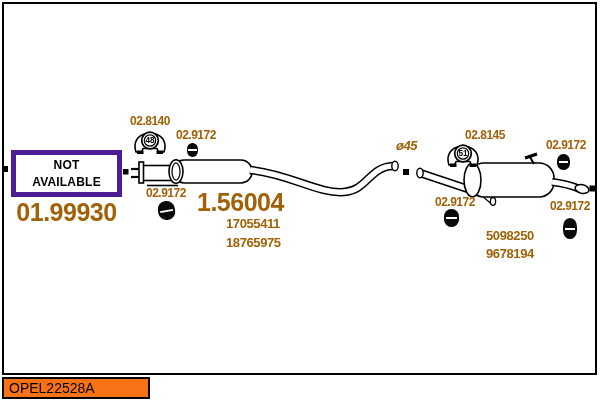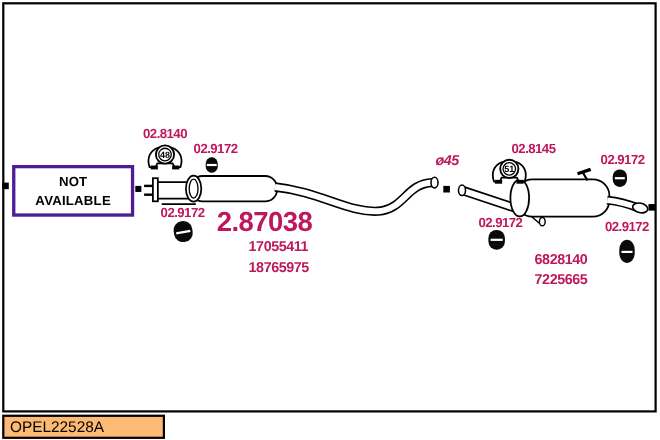--- a/index.html
+++ b/index.html
@@ -5,40 +5,40 @@
   html,body{margin:0;padding:0;background:#ffffff;}
   .stage{
     position:relative;width:600px;height:400px;background:#ffffff;overflow:hidden;
     font-family:"Liberation Sans", sans-serif;color:#000;
   }
   .frame{
     position:absolute;left:2px;top:2px;width:595px;height:373px;
     border:2px solid #000;box-sizing:border-box;background:#fff;
   }
   .drawing{position:absolute;left:0;top:0;width:600px;height:400px;}
-  .lbl{position:absolute;white-space:nowrap;line-height:1;color:#be185d;}
+  .lbl{position:absolute;white-space:nowrap;line-height:1;color:#a16207;}
   .pn-sm{font-size:12px;font-weight:700;letter-spacing:-0.5px;}
   .pn-lg{font-size:25px;font-weight:700;letter-spacing:-0.5px;}
   .sub{font-size:13px;font-weight:700;letter-spacing:-0.4px;}
   .diam{font-size:13px;font-weight:700;font-style:italic;letter-spacing:-0.5px;}
   .center{text-align:center;}
   .na-box{
     position:absolute;left:11px;top:150px;width:111px;height:47px;
-    border:3px solid #4c1d95;box-sizing:border-box;background:#fff;
+    border:5px solid #4c1d95;box-sizing:border-box;background:#fff;
     display:flex;align-items:center;justify-content:center;text-align:center;
   }
   .na-box span{font-size:12px;font-weight:700;letter-spacing:0.2px;width:78px;line-height:1.35;}
   .clamp{position:absolute;background:#0a0a0a;border-radius:48%/42%;}
   .clamp::after{
     content:"";position:absolute;left:12%;right:12%;top:46%;height:2px;background:#fff;
   }
   .gasket{position:absolute;}
   .code-box{
     position:absolute;left:2px;top:377px;width:148px;height:22px;
-    border:2px solid #000;box-sizing:border-box;background:#fdba74;
+    border:2px solid #000;box-sizing:border-box;background:#f97316;
     display:flex;align-items:center;
   }
   .code-box span{font-size:14px;padding-left:5px;letter-spacing:0;}
 </style>
 </head>
 <body>
 
 <div class="stage">
 
   <div class="frame"></div>
@@ -100,38 +100,39 @@
       <ellipse cx="582" cy="189" rx="7" ry="4.3" transform="rotate(13 582 189)" fill="#fff" stroke="#000" stroke-width="1.5"></ellipse>
     </g>
 
     <rect x="589.5" y="185.5" width="6" height="6" fill="#000"></rect>
   </svg>
 
   <div class="na-box">
     <span>NOT AVAILABLE</span>
   </div>
 
+  <div class="lbl pn-lg center" style="left:11px;top:200px;width:111px;">01.99930</div>
 
   <div class="lbl pn-sm center" style="left:129px;top:115px;width:42px;">02.8140</div>
   <svg class="gasket" style="left:132px;top:128px;" width="36" height="27" viewBox="0 0 36 27">
     <path d="M4 24 C1 15 5 9 11 6.5 C15.5 4.8 20.5 4.8 25 6.5 C31 9 35 15 32 24 L26.5 24 L25 20.5 L11 20.5 L9.5 24 Z" fill="#fff" stroke="#000" stroke-width="1.6" stroke-linejoin="round"></path>
     <rect x="5" y="22.5" width="6.5" height="3.5" fill="#000"></rect>
     <rect x="24.5" y="22.5" width="6.5" height="3.5" fill="#000"></rect>
     <circle cx="18" cy="12.5" r="8.3" fill="#fff" stroke="#000" stroke-width="1.7"></circle>
     <circle cx="18" cy="12.5" r="5.7" fill="none" stroke="#000" stroke-width="1.2"></circle>
     <text x="18" y="15.4" text-anchor="middle" font-size="8.2" font-weight="bold" fill="#000">48</text>
   </svg>
 
   <div class="lbl pn-sm" style="left:176px;top:129px;">02.9172</div>
   <div class="clamp" style="left:187px;top:143px;width:11px;height:14px;"></div>
 
   <div class="lbl pn-sm" style="left:146px;top:187px;">02.9172</div>
   <div class="clamp" style="left:158px;top:201px;width:17px;height:19px;transform:rotate(-10deg);"></div>
 
-  <div class="lbl pn-lg" style="left:197px;top:190px;">2.87038</div>
+  <div class="lbl pn-lg" style="left:197px;top:190px;">1.56004</div>
   <div class="lbl sub" style="left:226px;top:217px;">17055411</div>
   <div class="lbl sub" style="left:226px;top:236px;">18765975</div>
 
   <div class="lbl diam" style="left:396px;top:139px;font-style:italic;">ø45</div>
 
   <div class="lbl pn-sm center" style="left:441px;top:129px;width:42px;margin-left:23px;">02.8145</div>
   <svg class="gasket" style="left:445px;top:141px;" width="36" height="27" viewBox="0 0 36 27">
     <path d="M4 24 C1 15 5 9 11 6.5 C15.5 4.8 20.5 4.8 25 6.5 C31 9 35 15 32 24 L26.5 24 L25 20.5 L11 20.5 L9.5 24 Z" fill="#fff" stroke="#000" stroke-width="1.6" stroke-linejoin="round"></path>
     <rect x="5" y="22.5" width="6.5" height="3.5" fill="#000"></rect>
     <rect x="24.5" y="22.5" width="6.5" height="3.5" fill="#000"></rect>
@@ -139,22 +140,22 @@
     <circle cx="18" cy="12.5" r="5.7" fill="none" stroke="#000" stroke-width="1.2"></circle>
     <text x="18" y="15.4" text-anchor="middle" font-size="8.2" font-weight="bold" fill="#000">51</text>
   </svg>
 
   <div class="lbl pn-sm" style="left:546px;top:139px;">02.9172</div>
   <div class="clamp" style="left:557px;top:154px;width:13px;height:16px;"></div>
 
   <div class="lbl pn-sm" style="left:435px;top:196px;">02.9172</div>
   <div class="clamp" style="left:444px;top:209px;width:15px;height:18px;"></div>
 
-  <div class="lbl sub center" style="left:486px;top:229px;width:46px;">6828140</div>
-  <div class="lbl sub center" style="left:486px;top:247px;width:46px;">7225665</div>
+  <div class="lbl sub center" style="left:486px;top:229px;width:46px;">5098250</div>
+  <div class="lbl sub center" style="left:486px;top:247px;width:46px;">9678194</div>
 
   <div class="lbl pn-sm" style="left:550px;top:200px;">02.9172</div>
   <div class="clamp" style="left:563px;top:218px;width:14px;height:21px;"></div>
 
   <div class="code-box">
     <span>OPEL22528A</span>
   </div>
 
 </div>
 

